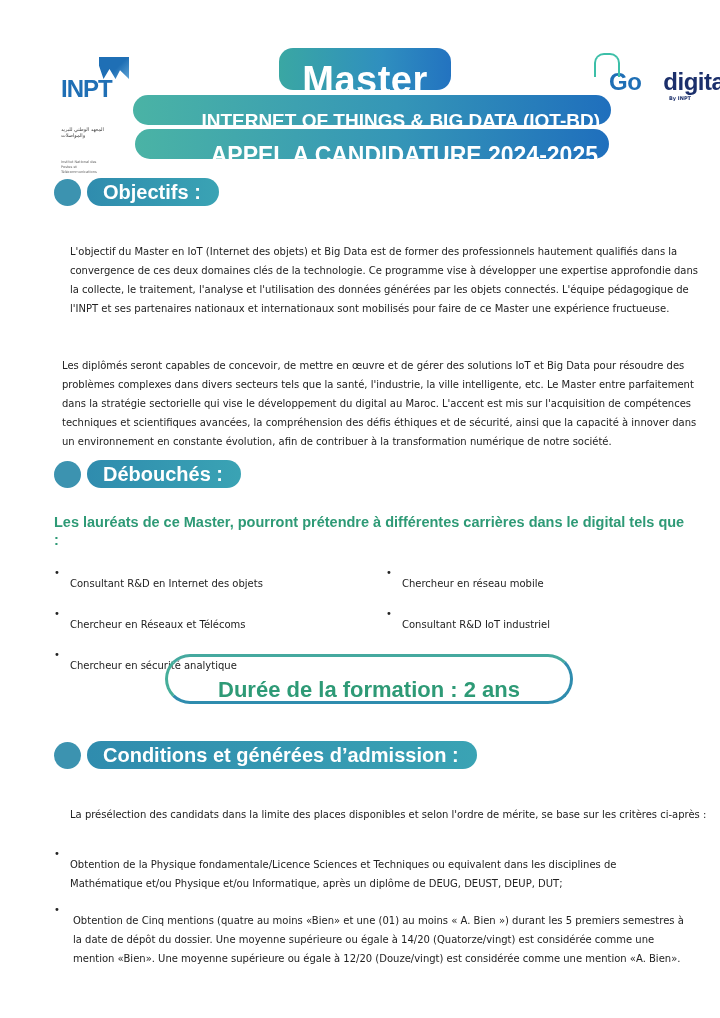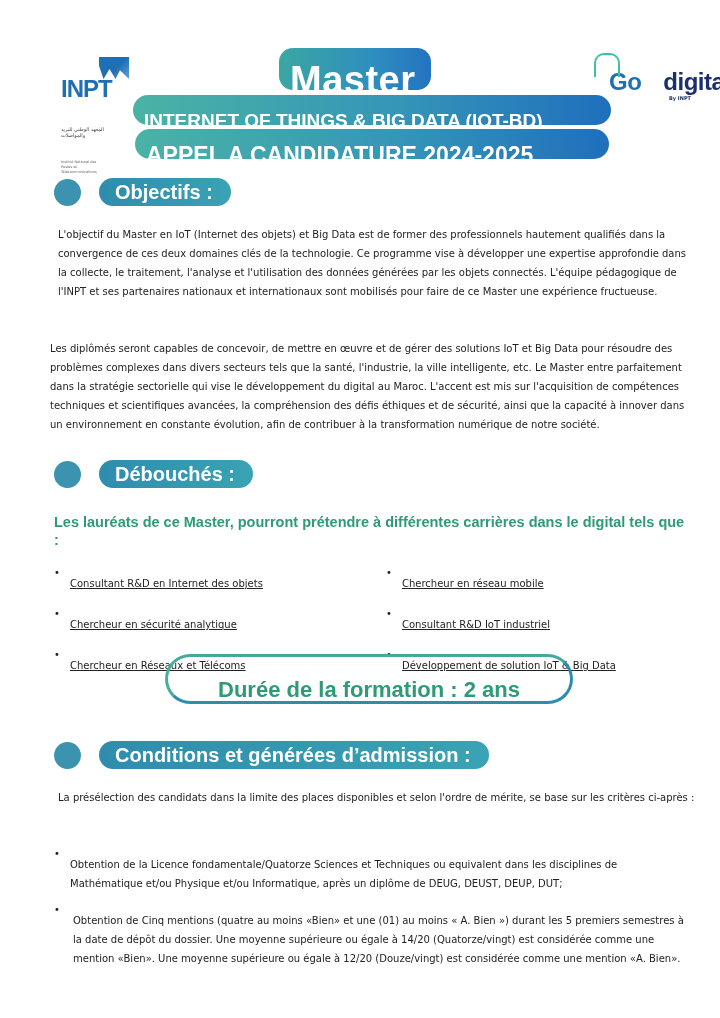--- a/index.html
+++ b/index.html
@@ -7,47 +7,47 @@
   body { font-family: "DejaVu Sans", sans-serif; color: #1e1e1e; position: relative; }
 
   
   .header { position: absolute; top: 0; left: 0; width: 720px; height: 160px; }
   .inpt-logo { position: absolute; left: 28px; top: 44px; width: 90px; height: 46px; }
   .inpt-word { font-family: "Liberation Sans", sans-serif; font-weight: 700; font-size: 24px; color: #1f6fb5; letter-spacing: -1px; line-height: 24px; }
   .inpt-flag { position: absolute; left: 60px; top: 2px; width: 30px; height: 20px; background: linear-gradient(135deg, #1f6fb5 55%, #5fa4d6 100%); clip-path: polygon(0 0,100% 0,100% 100%,70% 60%,55% 100%,35% 55%,15% 100%,0 40%); }
   .inpt-arabic { font-size: 5px; color: #444; margin-top: 3px; line-height: 6px; }
   .inpt-sub { font-size: 3.5px; color: #666; line-height: 5px; }
 
-  .master-pill { position: absolute; left: 268px; top: 37px; width: 152px; height: 42px; border-radius: 14px;
+  .master-pill { position: absolute; left: 268px; top: 37px; width: 172px; height: 42px; border-radius: 14px;
     background: linear-gradient(90deg, #3aa7a3 0%, #2f8fbf 60%, #2373c0 100%);
-    color: #fff; font-family: "Liberation Sans", sans-serif; font-weight: 700; font-size: 38px; line-height: 42px; letter-spacing: 0.5px; }
+    color: #fff; font-family: "Liberation Sans", sans-serif; font-weight: 700; font-size: 38px; line-height: 42px; text-align: center; letter-spacing: 0.5px; }
   .sub-pill { position: absolute; left: 122px; width: 478px; height: 30px; border-radius: 15px;
     background: linear-gradient(90deg, #4ab3a5 0%, #3596b7 55%, #1f6fbd 100%);
-    color: #fff; font-family: "Liberation Sans", sans-serif; font-weight: 700; text-align: left; }
+    color: #fff; font-family: "Liberation Sans", sans-serif; font-weight: 700; text-align: right; }
   .sub-pill.iot { top: 84px; font-size: 19px; line-height: 30px; }
   .sub-pill.appel { top: 118px; font-size: 23px; line-height: 30px; left: 124px; width: 474px; }
 
   .godigital { position: absolute; left: 565px; top: 46px; width: 130px; height: 40px; }
   .gd-text { font-family: "Liberation Sans", sans-serif; font-weight: 700; font-size: 24px; color: #1b2f6b; letter-spacing: -0.5px; }
   .gd-go { color: #1f6fb5; }
   .gd-wifi { position: absolute; left: 18px; top: -4px; width: 14px; height: 8px; border: 2px solid #3cbfa8; border-bottom: none; border-radius: 10px 10px 0 0; }
   .gd-by { position: absolute; right: 4px; top: 27px; font-size: 5px; color: #1b2f6b; font-weight: 700; }
 
   
-  .sec-head { position: absolute; left: 32px; height: 28px; display: flex; align-items: center; gap: 12px; }
+  .sec-head { position: absolute; left: 32px; height: 28px; display: flex; align-items: center; }
   .sec-dot { width: 27px; height: 27px; border-radius: 50%; background: #3c93b0; margin-right: 6px; flex-shrink: 0; }
   .sec-pill { height: 28px; border-radius: 14px; background: linear-gradient(90deg, #2f8cae 0%, #3aa3b4 100%);
     color: #fff; font-family: "Liberation Sans", sans-serif; font-weight: 700; font-size: 20px; line-height: 28px; padding: 0 18px 0 16px; }
 
-  .para { position: absolute; left: 36px; width: 660px; font-size: 10px; line-height: 19px; color: #222; }
+  .para { position: absolute; left: 48px; width: 660px; font-size: 10px; line-height: 19px; color: #222; margin-top: 17px; }
 
   .lead { position: absolute; left: 32px; top: 491px; width: 660px; font-family: "Liberation Sans", sans-serif; font-weight: 700; font-size: 14.5px; line-height: 18px; color: #2e9a76; }
 
   .jobs { position: absolute; top: 541px; font-size: 10px; line-height: 19px; color: #222; list-style: none; }
-  .jobs li { position: relative; padding-left: 16px; text-decoration: underline; }
+  .jobs li { position: relative; padding-left: 16px; }
   .jobs li::before { content: "•"; position: absolute; left: 0; top: 0; }
   .jobs.left { left: 32px; width: 340px; }
   .jobs.right { left: 364px; width: 320px; }
 
   .duree { position: absolute; left: 154px; top: 643px; width: 408px; height: 50px; border-radius: 25px;
     border: 3px solid #2f8cae; border-left-color: #46ae9a; border-top-color: #45a99f;
     color: #2e9a76; font-family: "Liberation Sans", sans-serif; font-weight: 700; font-size: 22px; line-height: 44px; text-align: center; }
 
   .crit { position: absolute; left: 32px; width: 668px; font-size: 10px; line-height: 19px; color: #222; list-style: none; }
   .crit li { position: relative; padding-left: 16px; }
@@ -83,35 +83,34 @@
 <p class="para" style="top:317px; padding-left:3px;">Les diplômés seront capables de concevoir, de mettre en œuvre et de gérer des solutions IoT et Big Data pour résoudre des problèmes complexes dans divers secteurs tels que la santé, l'industrie, la ville intelligente, etc. Le Master entre parfaitement dans la stratégie sectorielle qui vise le développement du digital au Maroc. L'accent est mis sur l'acquisition de compétences techniques et scientifiques avancées, la compréhension des défis éthiques et de sécurité, ainsi que la capacité à innover dans un environnement en constante évolution, afin de contribuer à la transformation numérique de notre société.</p>
 
 <div class="sec-head" style="top:449px;">
   <span class="sec-dot"></span>
   <span class="sec-pill">Débouchés :</span>
 </div>
 <p class="lead">Les lauréats de ce Master, pourront prétendre à différentes carrières dans le digital tels que :</p>
 
 <ul class="jobs left">
   <li>Consultant R&amp;D en Internet des objets</li>
+  <li>Chercheur en Réseaux et Télécoms</li>
   <li>Chercheur en sécurité analytique</li>
-  <li>Chercheur en Réseaux et Télécoms</li>
 </ul>
 <ul class="jobs right">
   <li>Chercheur en réseau mobile</li>
   <li>Consultant R&amp;D IoT industriel</li>
-  <li>Développement de solution IoT &amp; Big Data</li>
 </ul>
 
 <div class="duree">Durée de la formation : 2 ans</div>
 
 <div class="sec-head" style="top:730px;">
   <span class="sec-dot"></span>
   <span class="sec-pill">Conditions et générées d’admission :</span>
 </div>
 <p class="para" style="top:766px;">La présélection des candidats dans la limite des places disponibles et selon l'ordre de mérite, se base sur les critères ci-après :</p>
 
 <ul class="crit" style="top:822px;">
-  <li>Obtention de la Licence fondamentale/Quatorze Sciences et Techniques ou equivalent dans les disciplines de Mathématique et/ou Physique et/ou Informatique, après un diplôme de DEUG, DEUST, DEUP, DUT;</li>
+  <li>Obtention de la Physique fondamentale/Licence Sciences et Techniques ou equivalent dans les disciplines de Mathématique et/ou Physique et/ou Informatique, après un diplôme de DEUG, DEUST, DEUP, DUT;</li>
 </ul>
 <ul class="crit" style="top:878px;">
   <li style="padding-left:19px;">Obtention de Cinq mentions (quatre au moins «Bien» et une (01) au moins « A. Bien ») durant les 5 premiers semestres à la date de dépôt du dossier. Une moyenne supérieure ou égale à 14/20 (Quatorze/vingt) est considérée comme une mention «Bien». Une moyenne supérieure ou égale à 12/20 (Douze/vingt) est considérée comme une mention «A. Bien».</li>
 </ul>
 
 </body></html>

